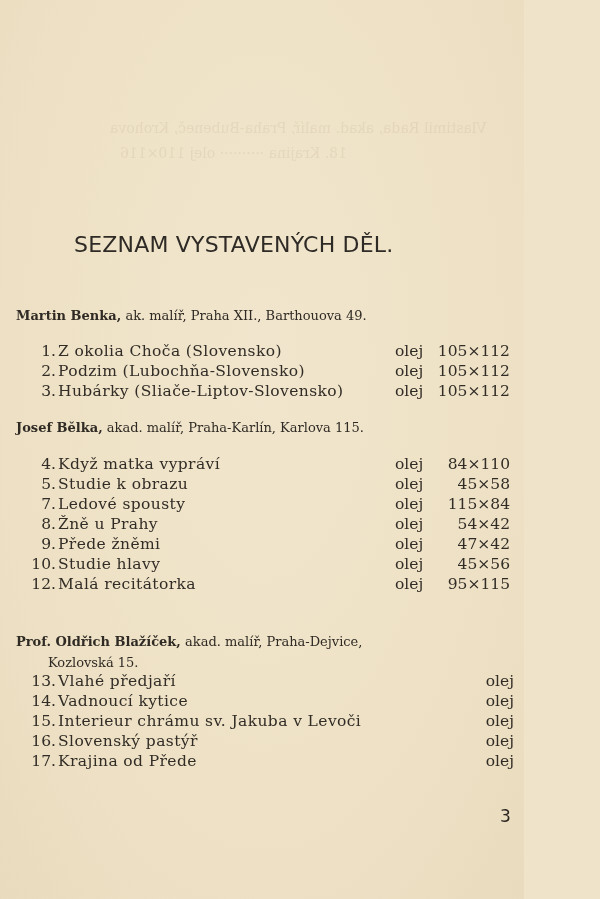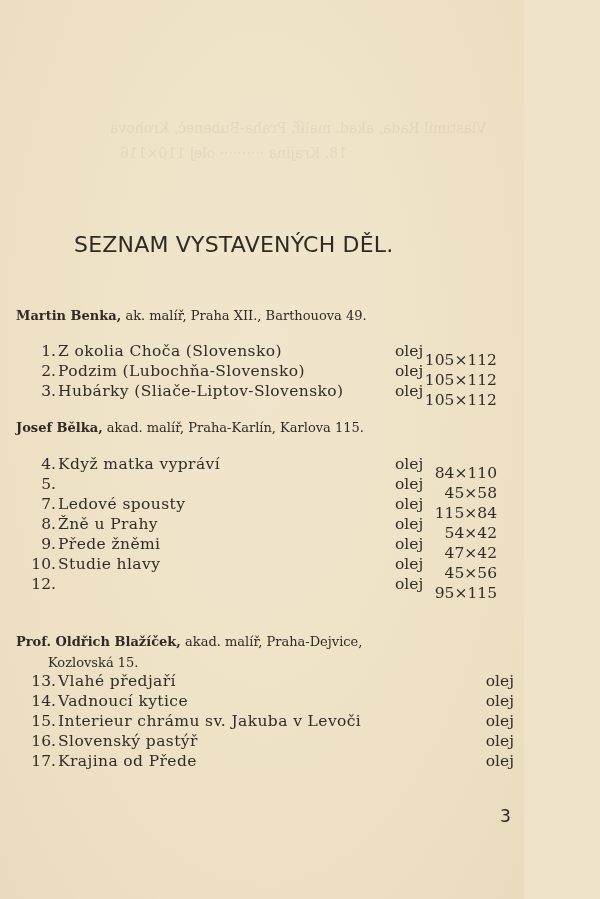--- a/index.html
+++ b/index.html
@@ -24,21 +24,21 @@
   }
   .artist b { font-weight:bold; }
   .artist .cont { display:block; padding-left:32px; }
   .row {
     position:absolute; left:16px; width:498px; height:20px;
     font-size:15.5px; color:#312c26; white-space:nowrap;
   }
   .row .num { position:absolute; right:458px; text-align:right; }
   .row .name { position:absolute; left:42px; letter-spacing:0.4px; }
   .row .tech { position:absolute; left:379px;text-align:right; }
-  .row .dim { position:absolute; right:17px; text-align:center;margin-top:9px; }
+  .row .dim { position:absolute; right:4px; text-align:center; }
   .row .tech.only { left:auto; right:0; }
   .pageno {
     position:absolute; left:500px; top:806px; font-size:17px; color:#2b2620;
     font-family:"DejaVu Sans", "Liberation Sans", sans-serif;
   }
   .ghost { position:absolute; color:rgba(120,100,70,0.09); font-size:14px; white-space:nowrap; transform:scaleX(-1); }
 </style>
 </head>
 <body>
 
@@ -77,20 +77,21 @@
   </div>
 
   <div class="row" style="top:455px;">
     <span class="num">4.</span>
     <span class="name">Když matka vypráví</span>
     <span class="tech">olej</span>
     <span class="dim">84×110</span>
   </div>
   <div class="row" style="top:475px;">
     <span class="num">5.</span>
+    <span class="name">Studie k obrazu</span>
     <span class="tech">olej</span>
     <span class="dim">45×58</span>
   </div>
   <div class="row" style="top:495px;">
     <span class="num">7.</span>
     <span class="name">Ledové spousty</span>
     <span class="tech">olej</span>
     <span class="dim">115×84</span>
   </div>
   <div class="row" style="top:515px;">
@@ -106,20 +107,21 @@
     <span class="dim">47×42</span>
   </div>
   <div class="row" style="top:555px;">
     <span class="num">10.</span>
     <span class="name">Studie hlavy</span>
     <span class="tech">olej</span>
     <span class="dim">45×56</span>
   </div>
   <div class="row" style="top:575px;">
     <span class="num">12.</span>
+    <span class="name">Malá recitátorka</span>
     <span class="tech">olej</span>
     <span class="dim">95×115</span>
   </div>
 
   <div class="artist" style="top:631px;line-height:21px;">
     <b>Prof. Oldřich Blažíček,</b><span> akad. malíř, Praha-Dejvice,</span>
     <span class="cont">Kozlovská 15.</span>
   </div>
 
   <div class="row" style="top:672px;">

